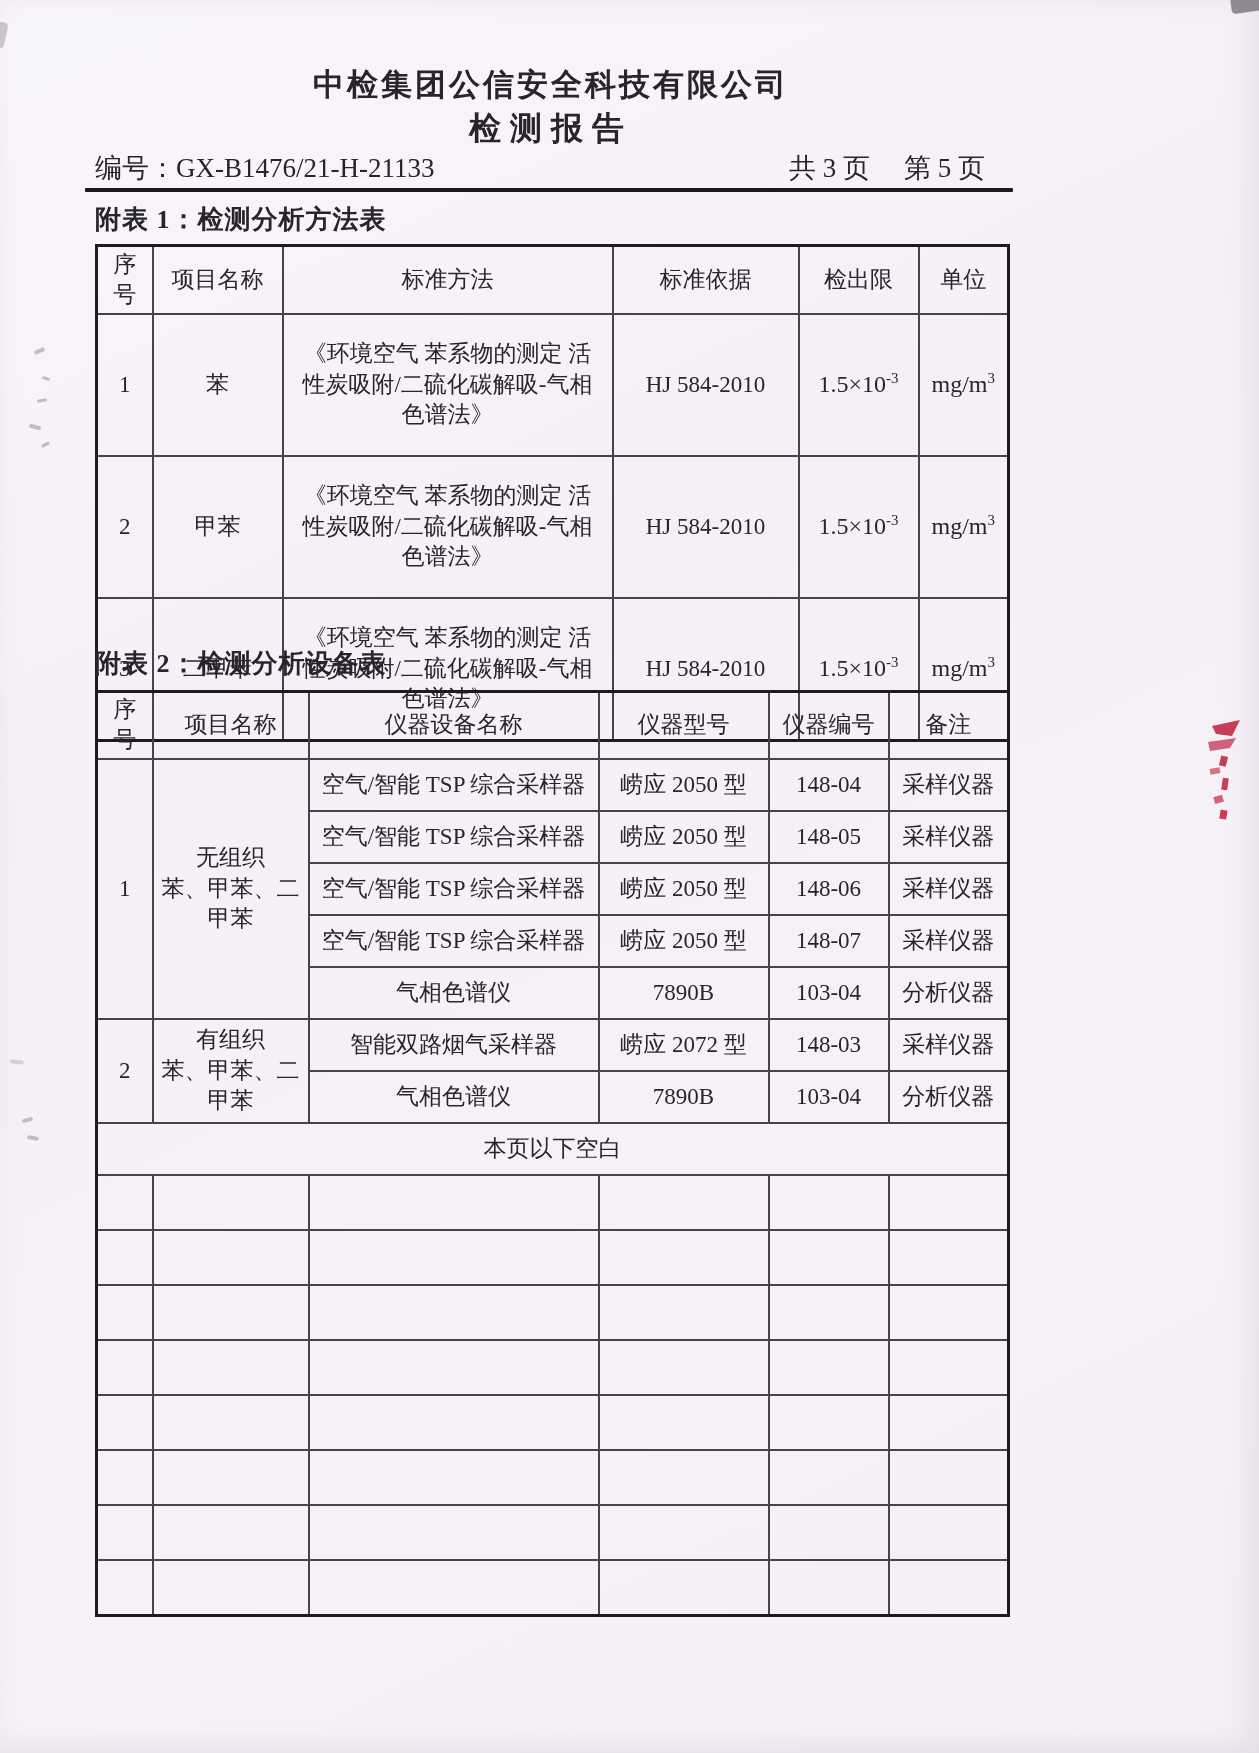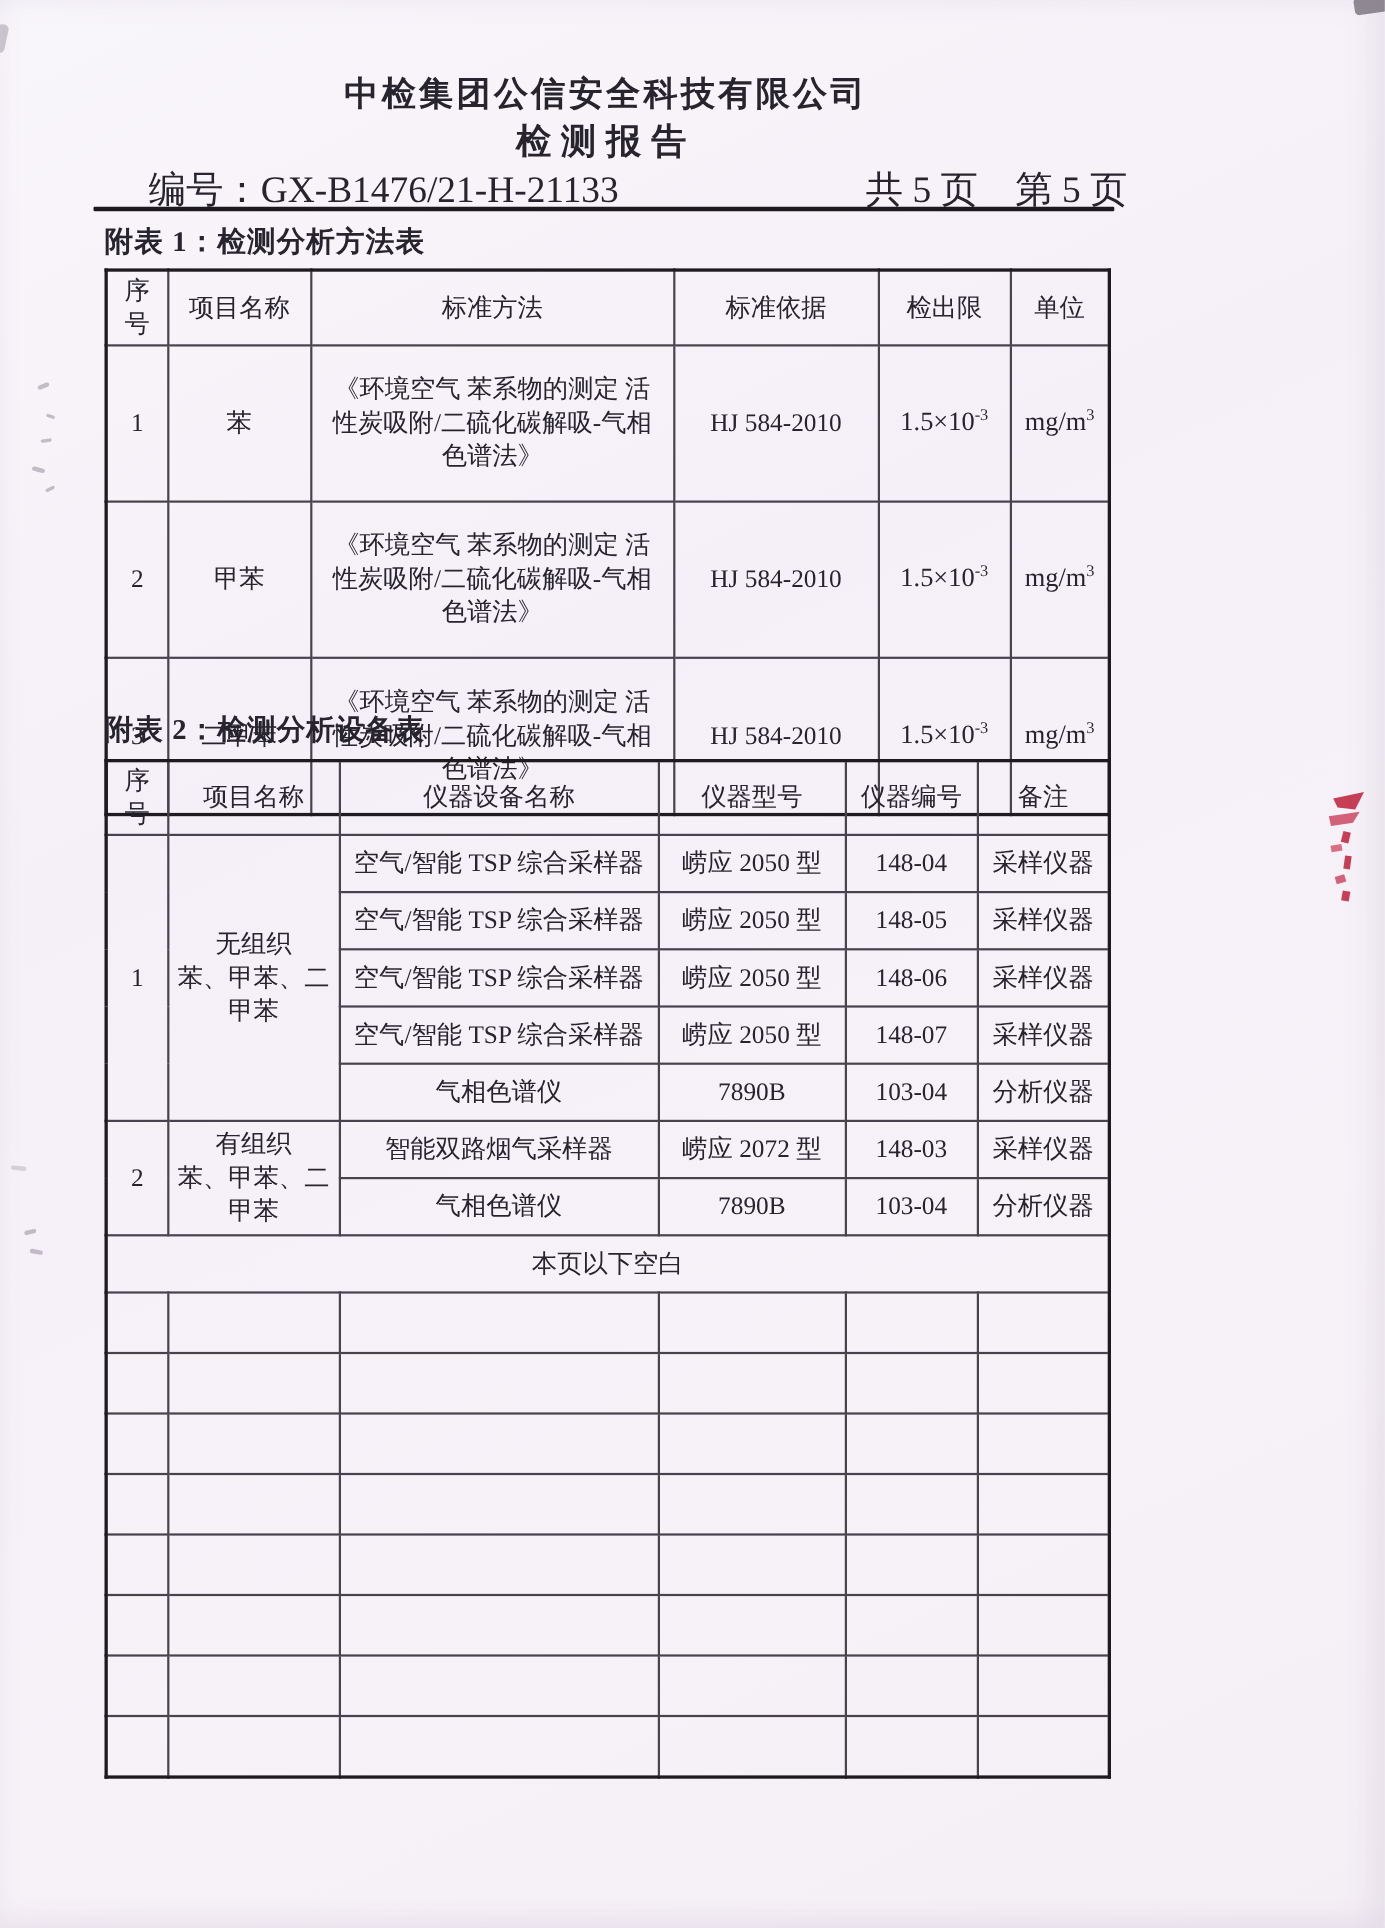--- a/index.html
+++ b/index.html
@@ -19,22 +19,21 @@
     position:absolute;top:64px;left:95px;width:912px;
     text-align:center;font-size:31px;letter-spacing:3px;font-weight:700;
   }
   .report-title{
     position:absolute;top:107px;left:95px;width:912px;
     text-align:center;font-size:32px;font-weight:bold;letter-spacing:9px;
   }
   .meta-row{
     position:absolute;top:150px;left:95px;width:890px;
     display:flex;justify-content:space-between;align-items:center;
-    font-size:34px;
-    margin-left:40px;
+    font-size:27px;
   }
   .meta-right span{margin-left:34px;}
   .rule{
     position:absolute;top:188px;left:85px;width:928px;height:4px;
     background:#1c1a1f;border-radius:1px;
   }
   .table-caption{
     position:absolute;left:95px;font-size:26px;font-weight:bold;letter-spacing:1px;
   }
   .cap1{top:202px;}
@@ -74,21 +73,21 @@
 </head>
 <body>
 
 <div class="page">
 
   <div class="company-title">中检集团公信安全科技有限公司</div>
   <div class="report-title">检测报告</div>
 
   <div class="meta-row">
     <div><span>编号：</span><span>GX-B1476/21-H-21133</span></div>
-    <div class="meta-right"><span>共 5 页</span><span>第 5 页</span></div>
+    <div class="meta-right"><span>共 3 页</span><span>第 5 页</span></div>
   </div>
   <div class="rule"></div>
 
   <div class="table-caption cap1">附表 1：检测分析方法表</div>
 
   <table class="t1">
     <colgroup>
         <col style="width:56px">
         <col style="width:130px">
         <col style="width:330px">

